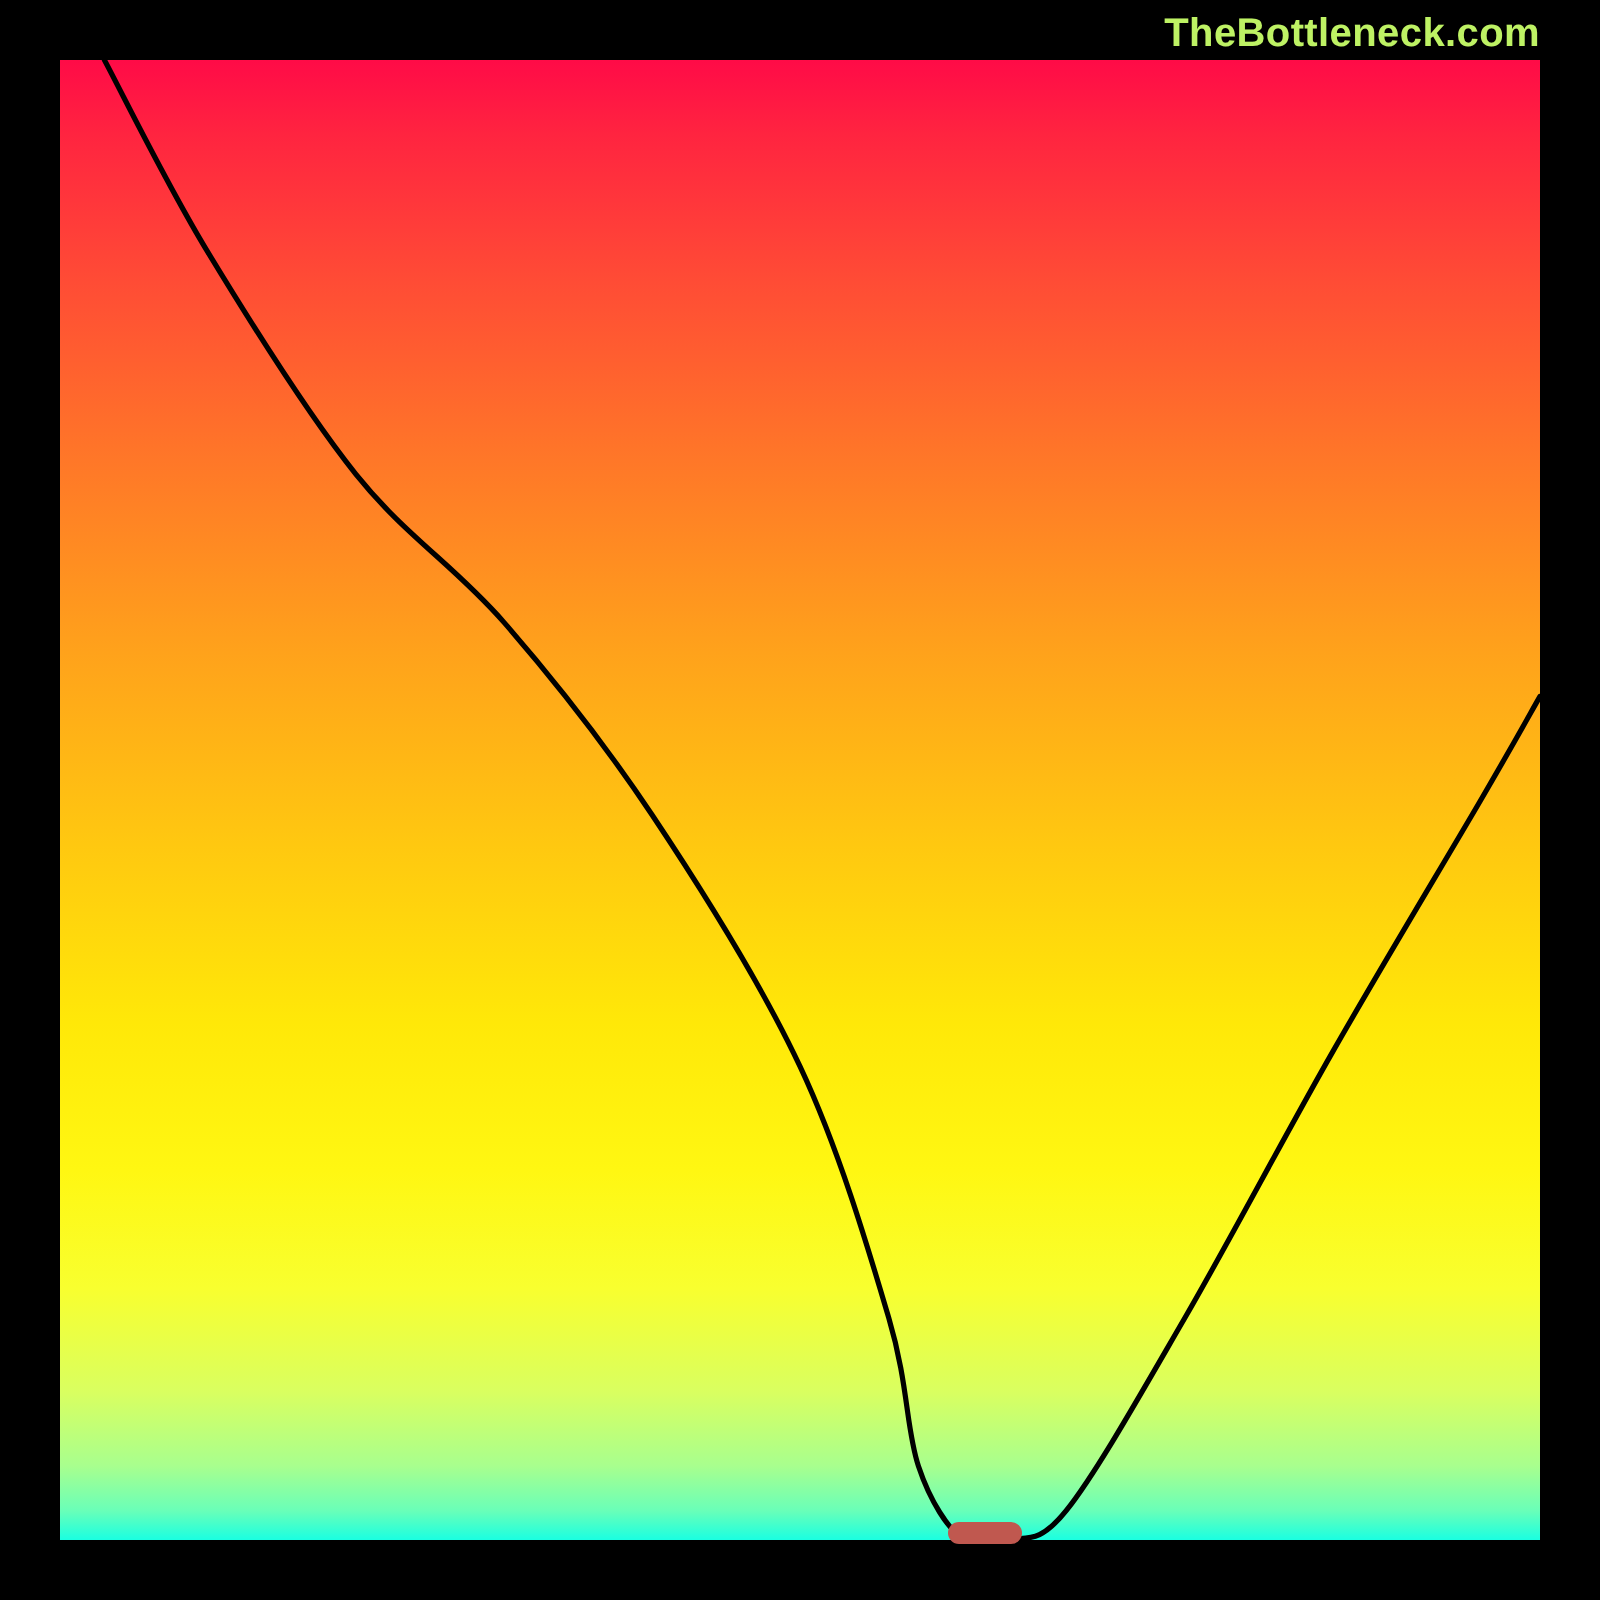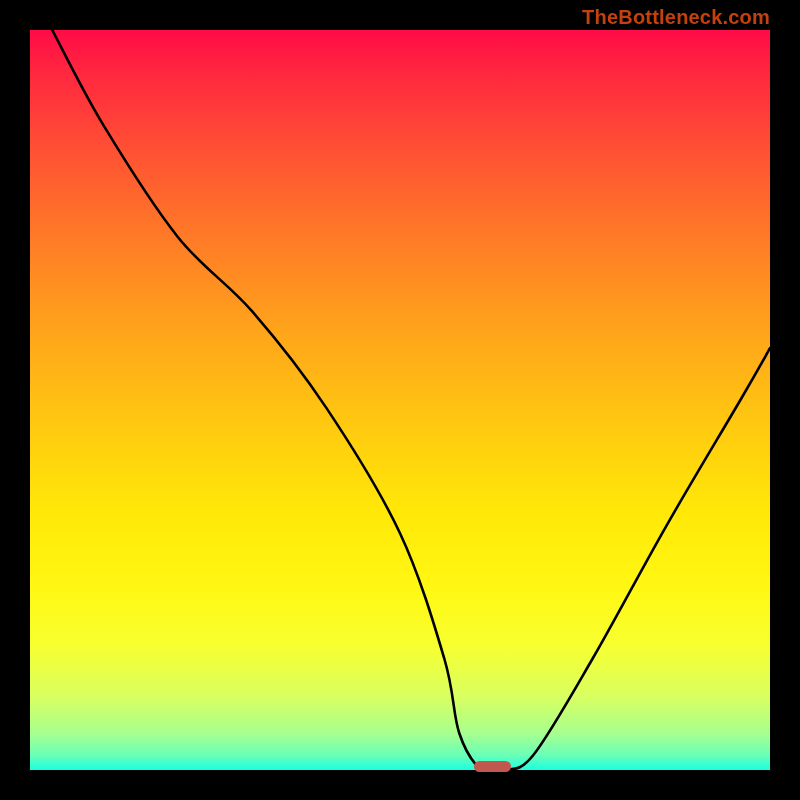--- a/index.html
+++ b/index.html
@@ -44,21 +44,21 @@
     width: 740px;
     height: 740px;
   }
   .watermark {
     position: absolute;
     top: 6px;
     right: 30px;
     font-family: Arial, Helvetica, sans-serif;
     font-size: 20px;
     font-weight: 600;
-    color: #c2410c;
+    color: #bef264;
     letter-spacing: 0.2px;
   }
   .marker {
     position: absolute;
     background: #c0584f;
     border-radius: 9px;
     height: 11px;
   }
 </style>
 </head>

